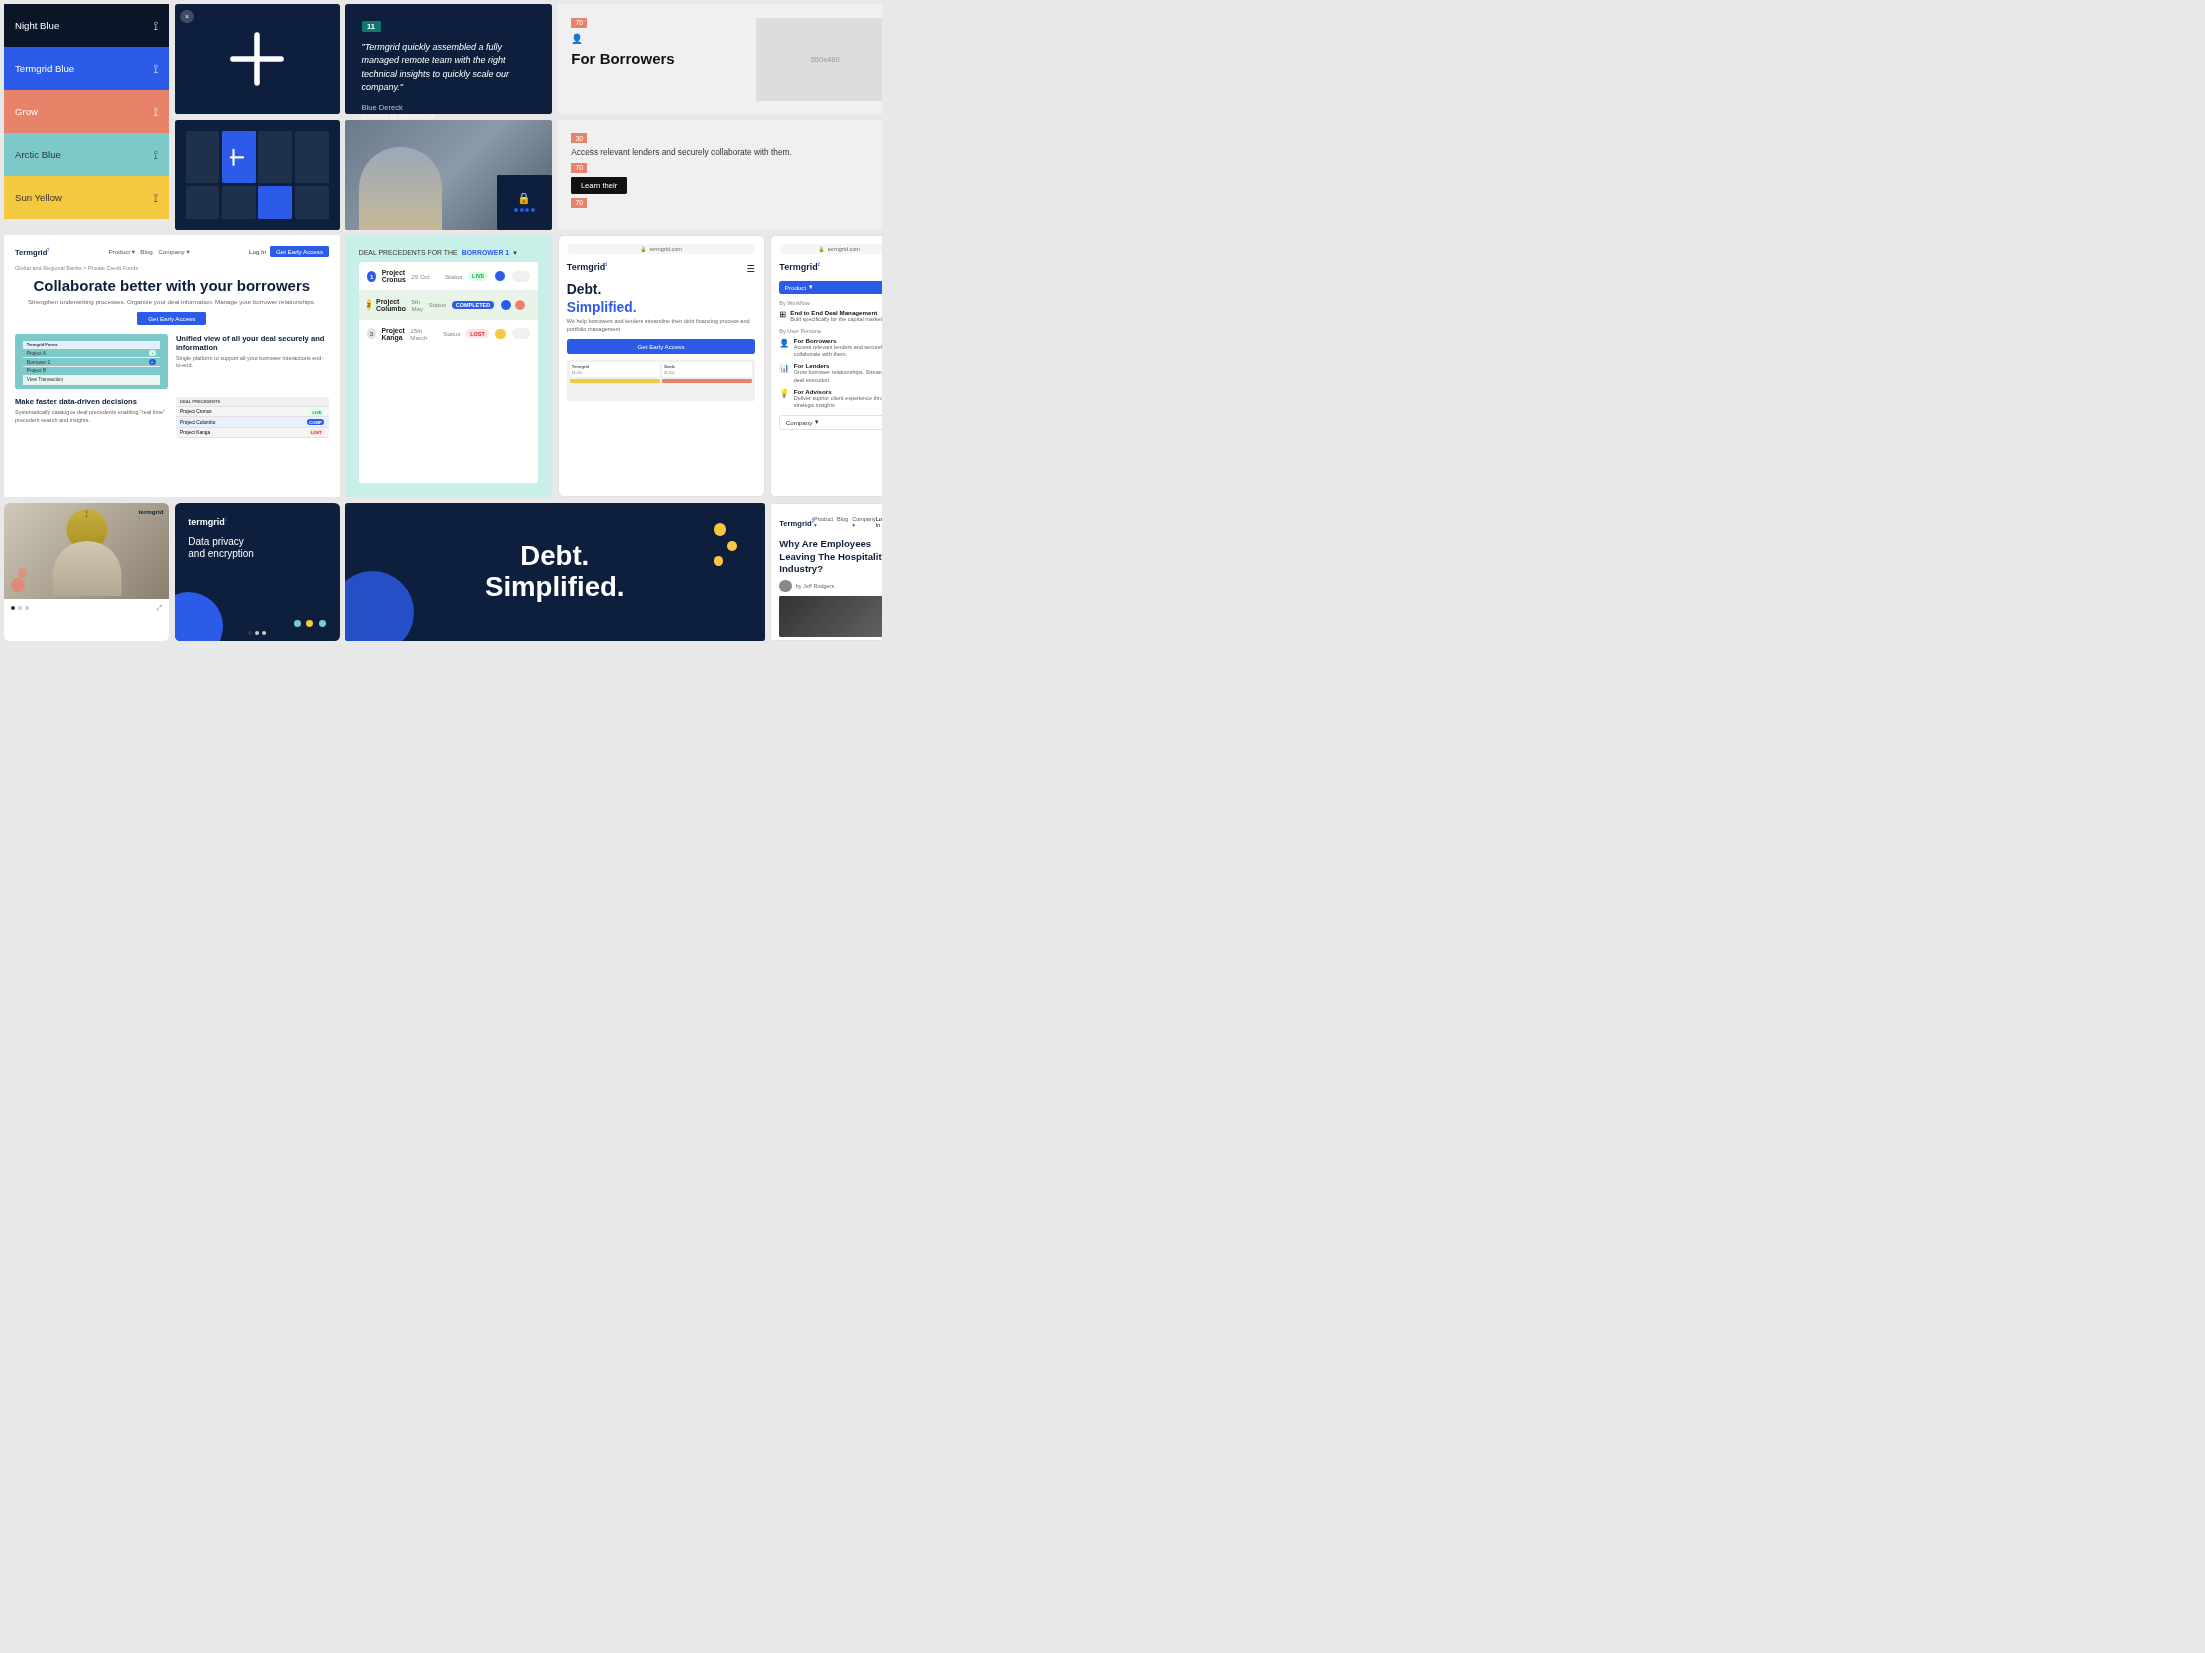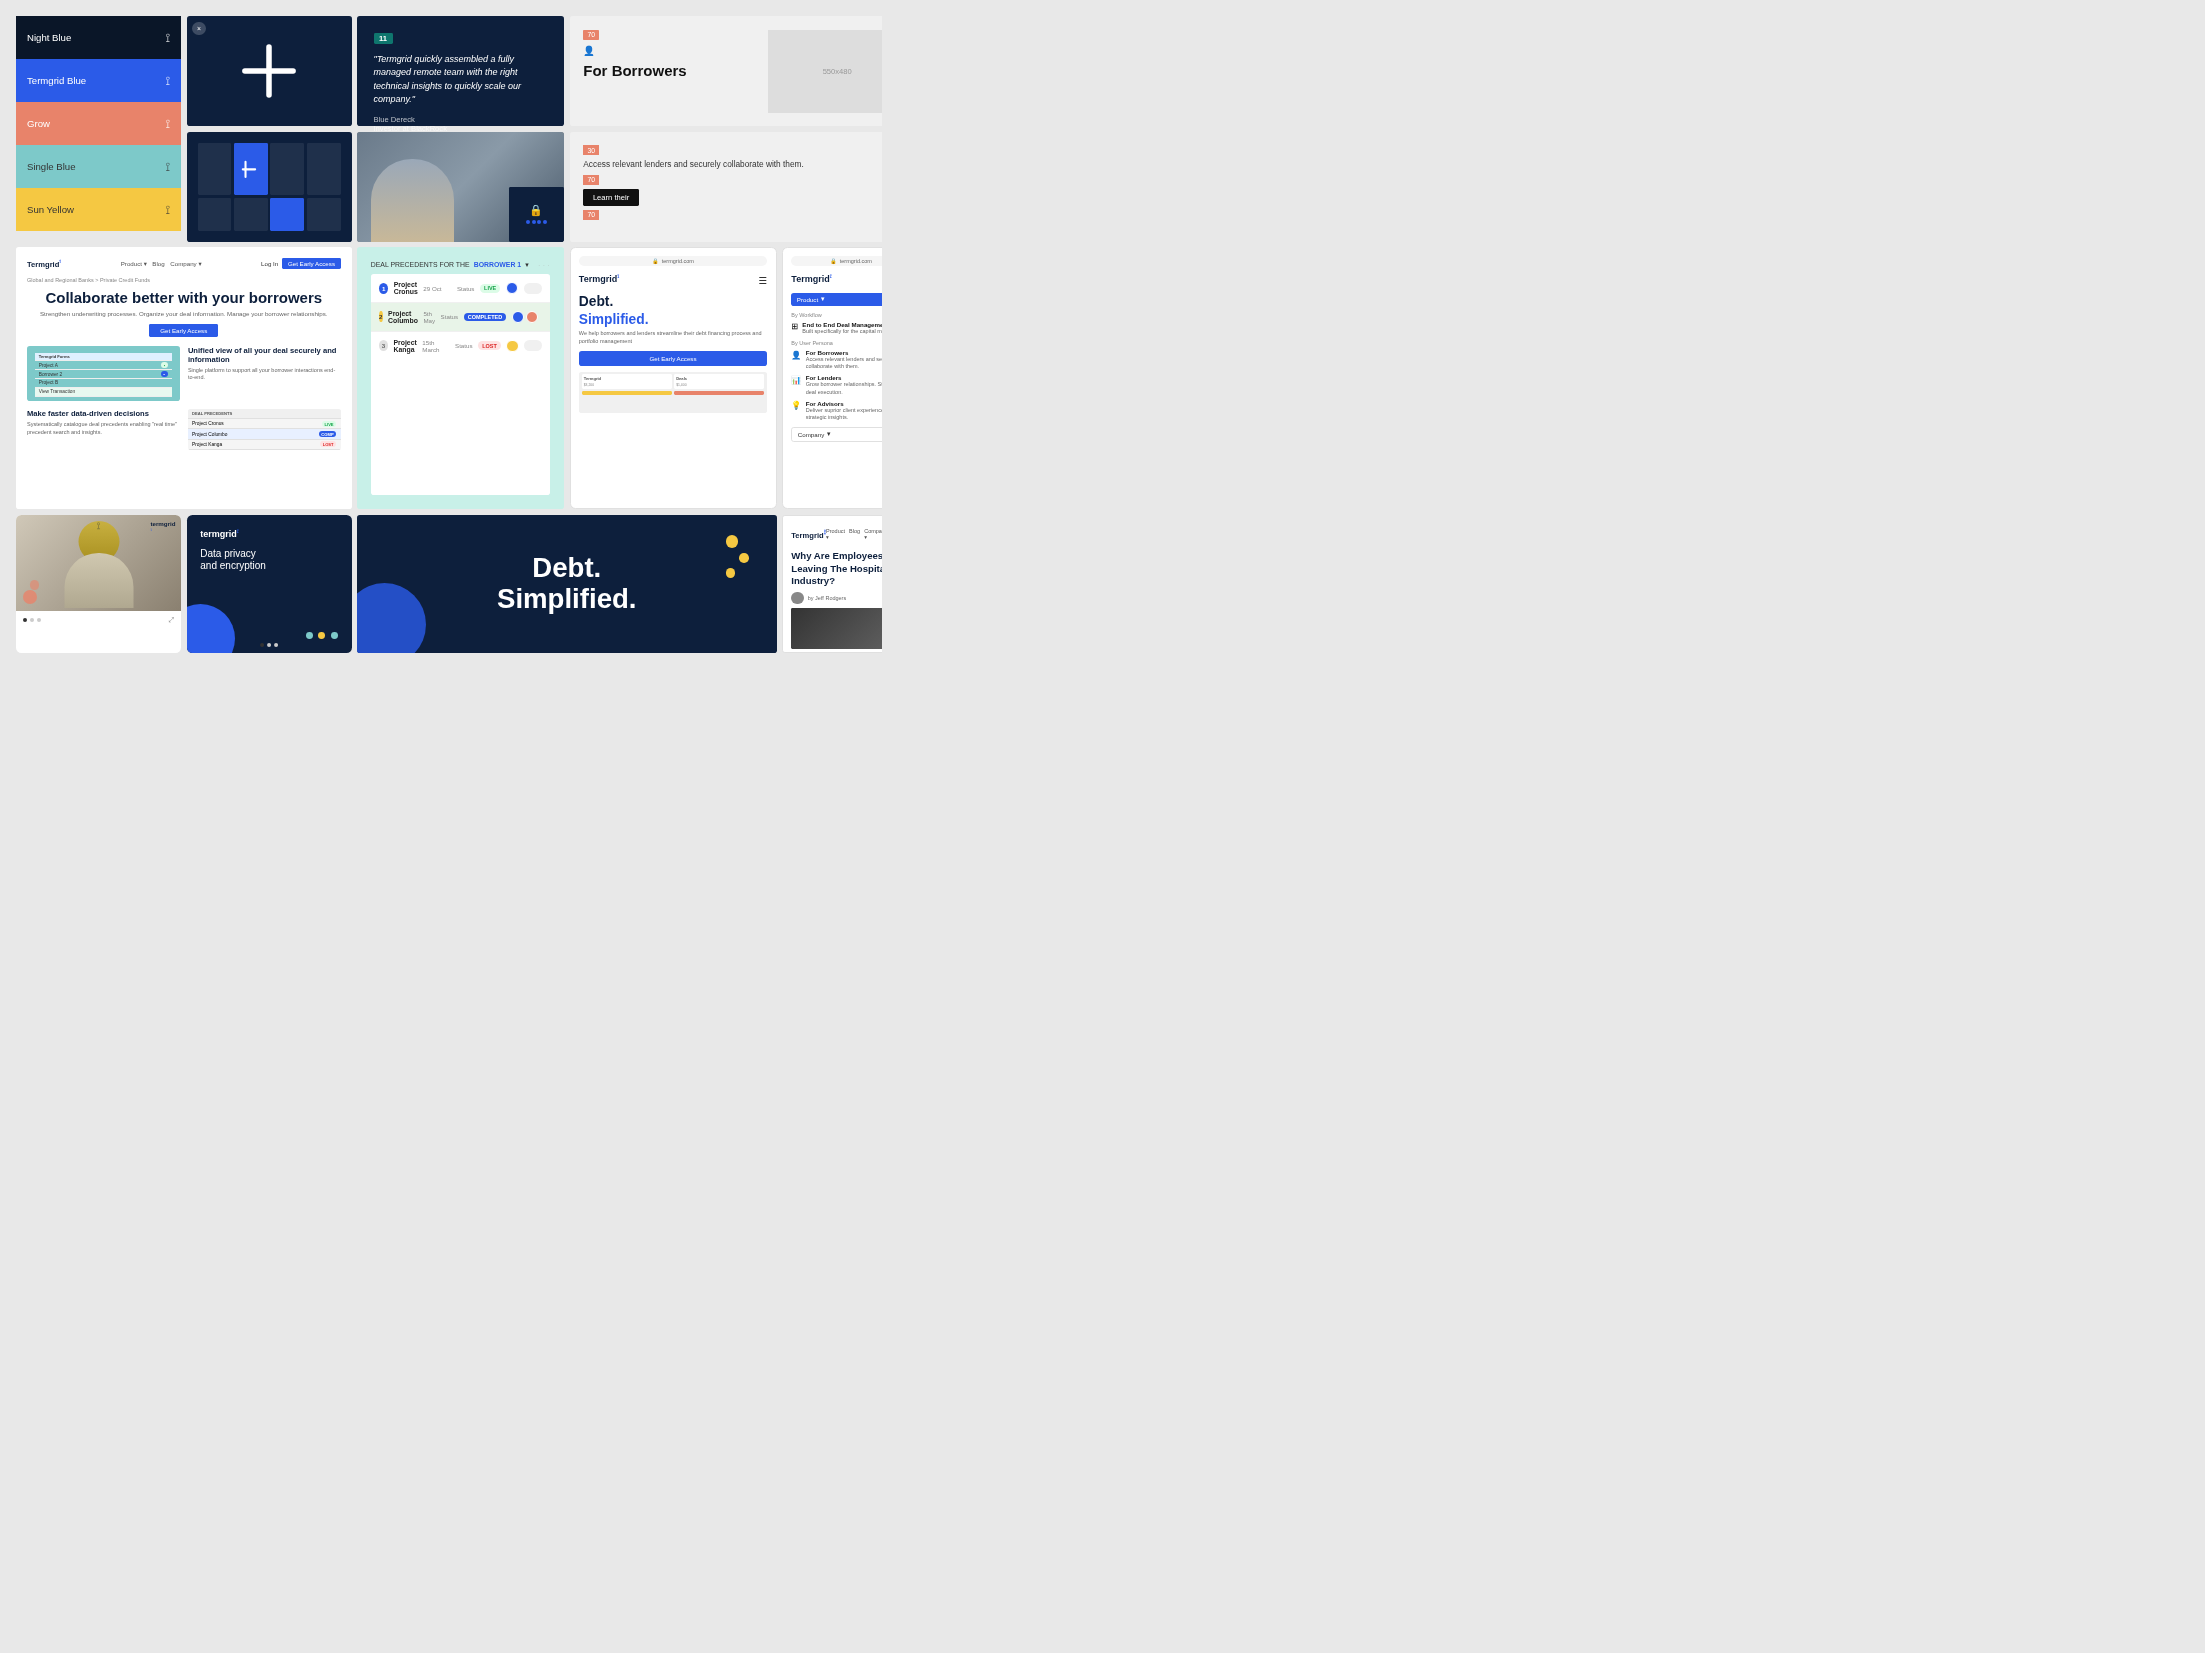--- a/index.html
+++ b/index.html
@@ -9,21 +9,21 @@
       width: 882px;
       min-height: 662px;
       overflow: hidden;
     }
 
     .grid {
       display: grid;
       grid-template-columns: 165px 165px 207px 207px 138px;
       grid-template-rows: auto;
       gap: 5.5px;
-      padding: 16px;
+      padding: 4px;
     }
 
     
     .color-swatches {
       grid-column: 1;
       grid-row: 1 / 3;
       display: flex;
       flex-direction: column;
       gap: 0;
     }
@@ -793,21 +793,21 @@
     </div>
     <div class="swatch termgrid-blue">
       <span class="swatch-label">Termgrid Blue</span>
       <span class="swatch-icon">⟟</span>
     </div>
     <div class="swatch peach">
       <span class="swatch-label">Grow</span>
       <span class="swatch-icon">⟟</span>
     </div>
     <div class="swatch arctic-blue">
-      <span class="swatch-label">Single Blue</span>
+      <span class="swatch-label">Arctic Blue</span>
       <span class="swatch-icon">⟟</span>
     </div>
     <div class="swatch sun-yellow">
       <span class="swatch-label">Sun Yellow</span>
       <span class="swatch-icon">⟟</span>
     </div>
   </div>
 
   <div class="logo-panel">
     <div class="logo-close">×</div>

